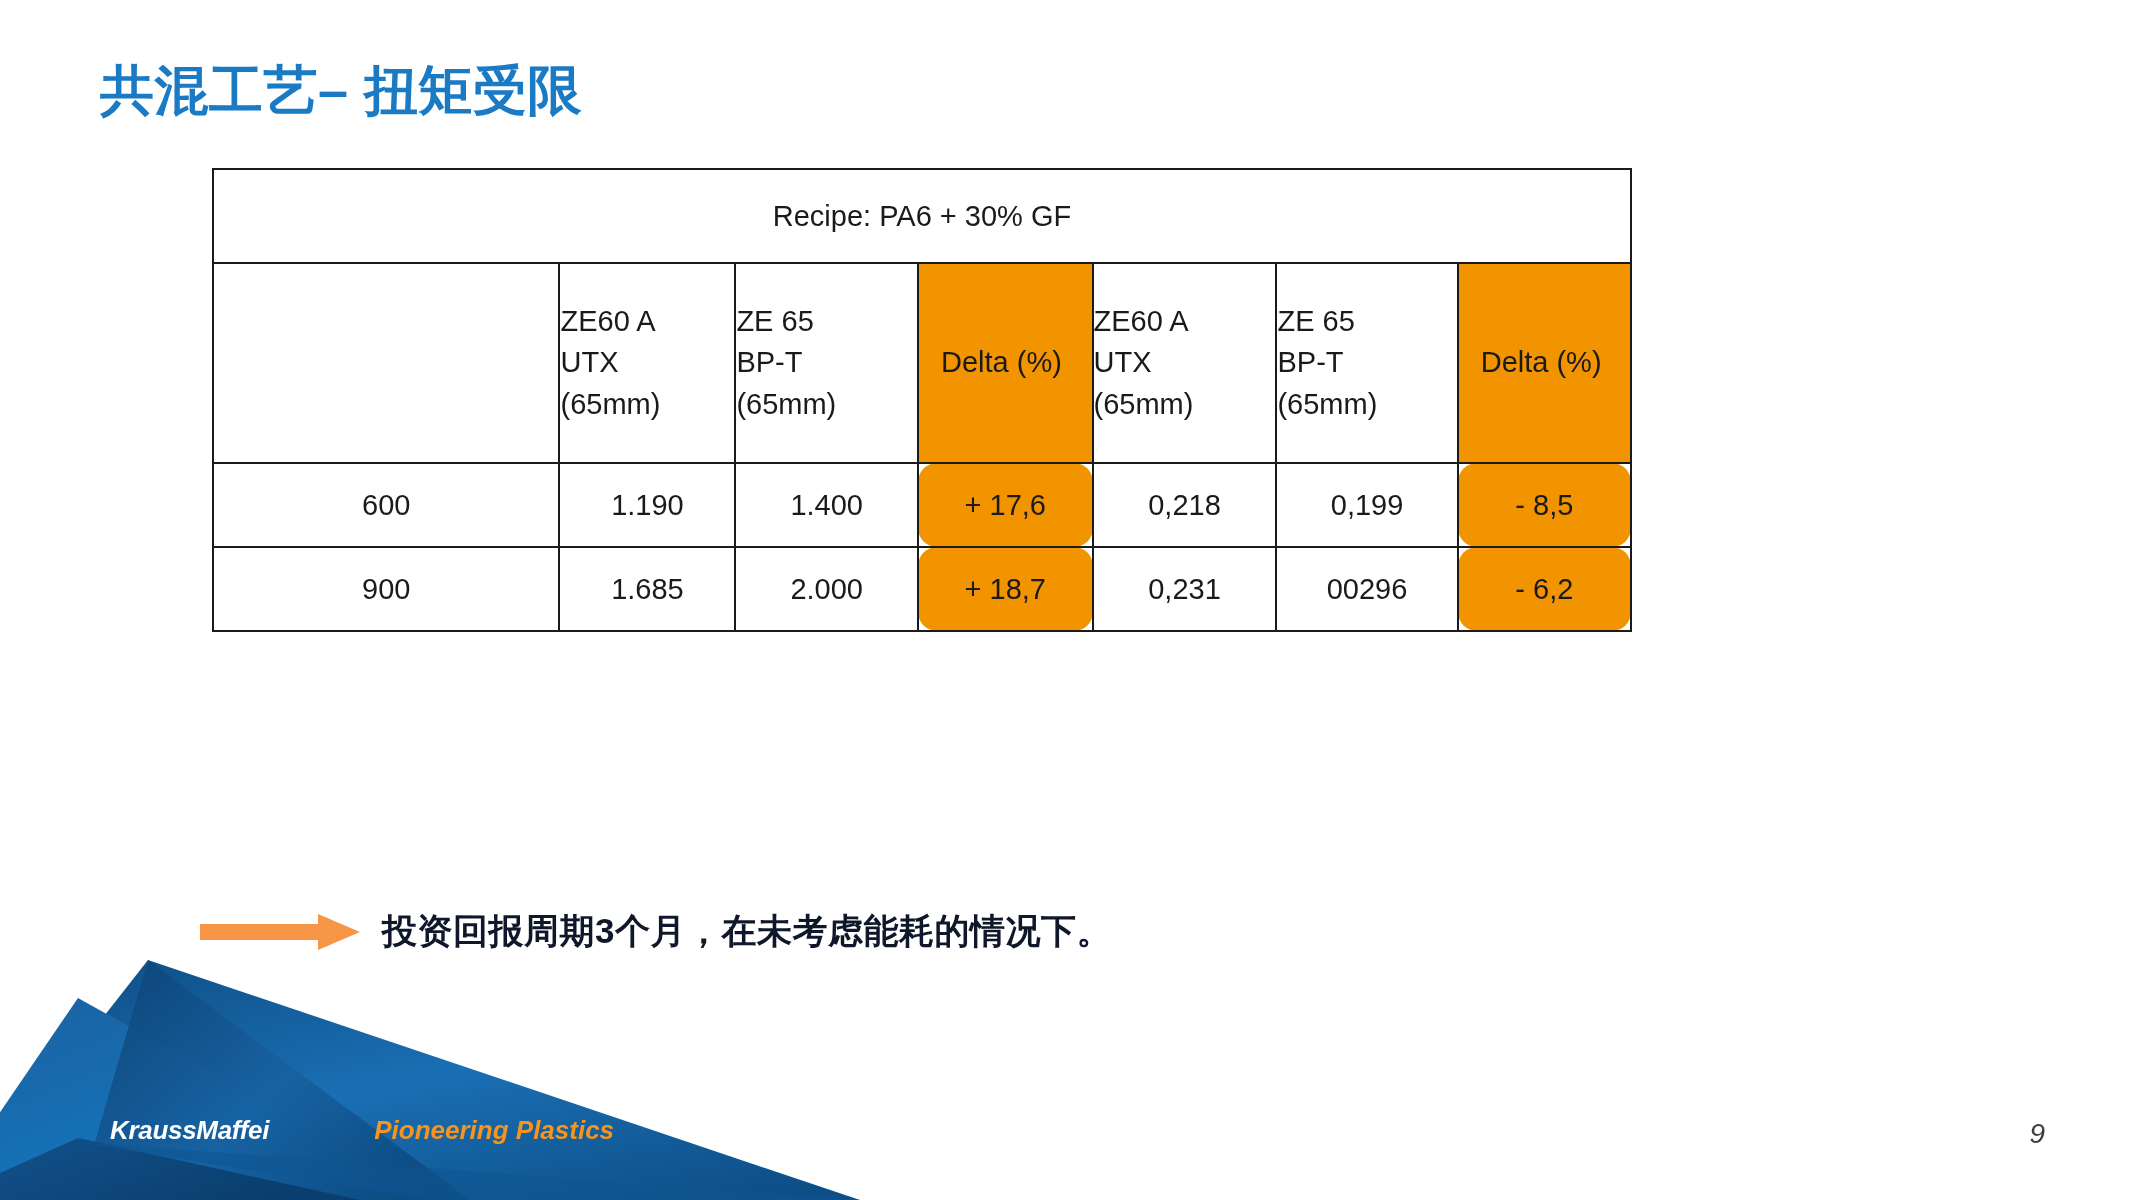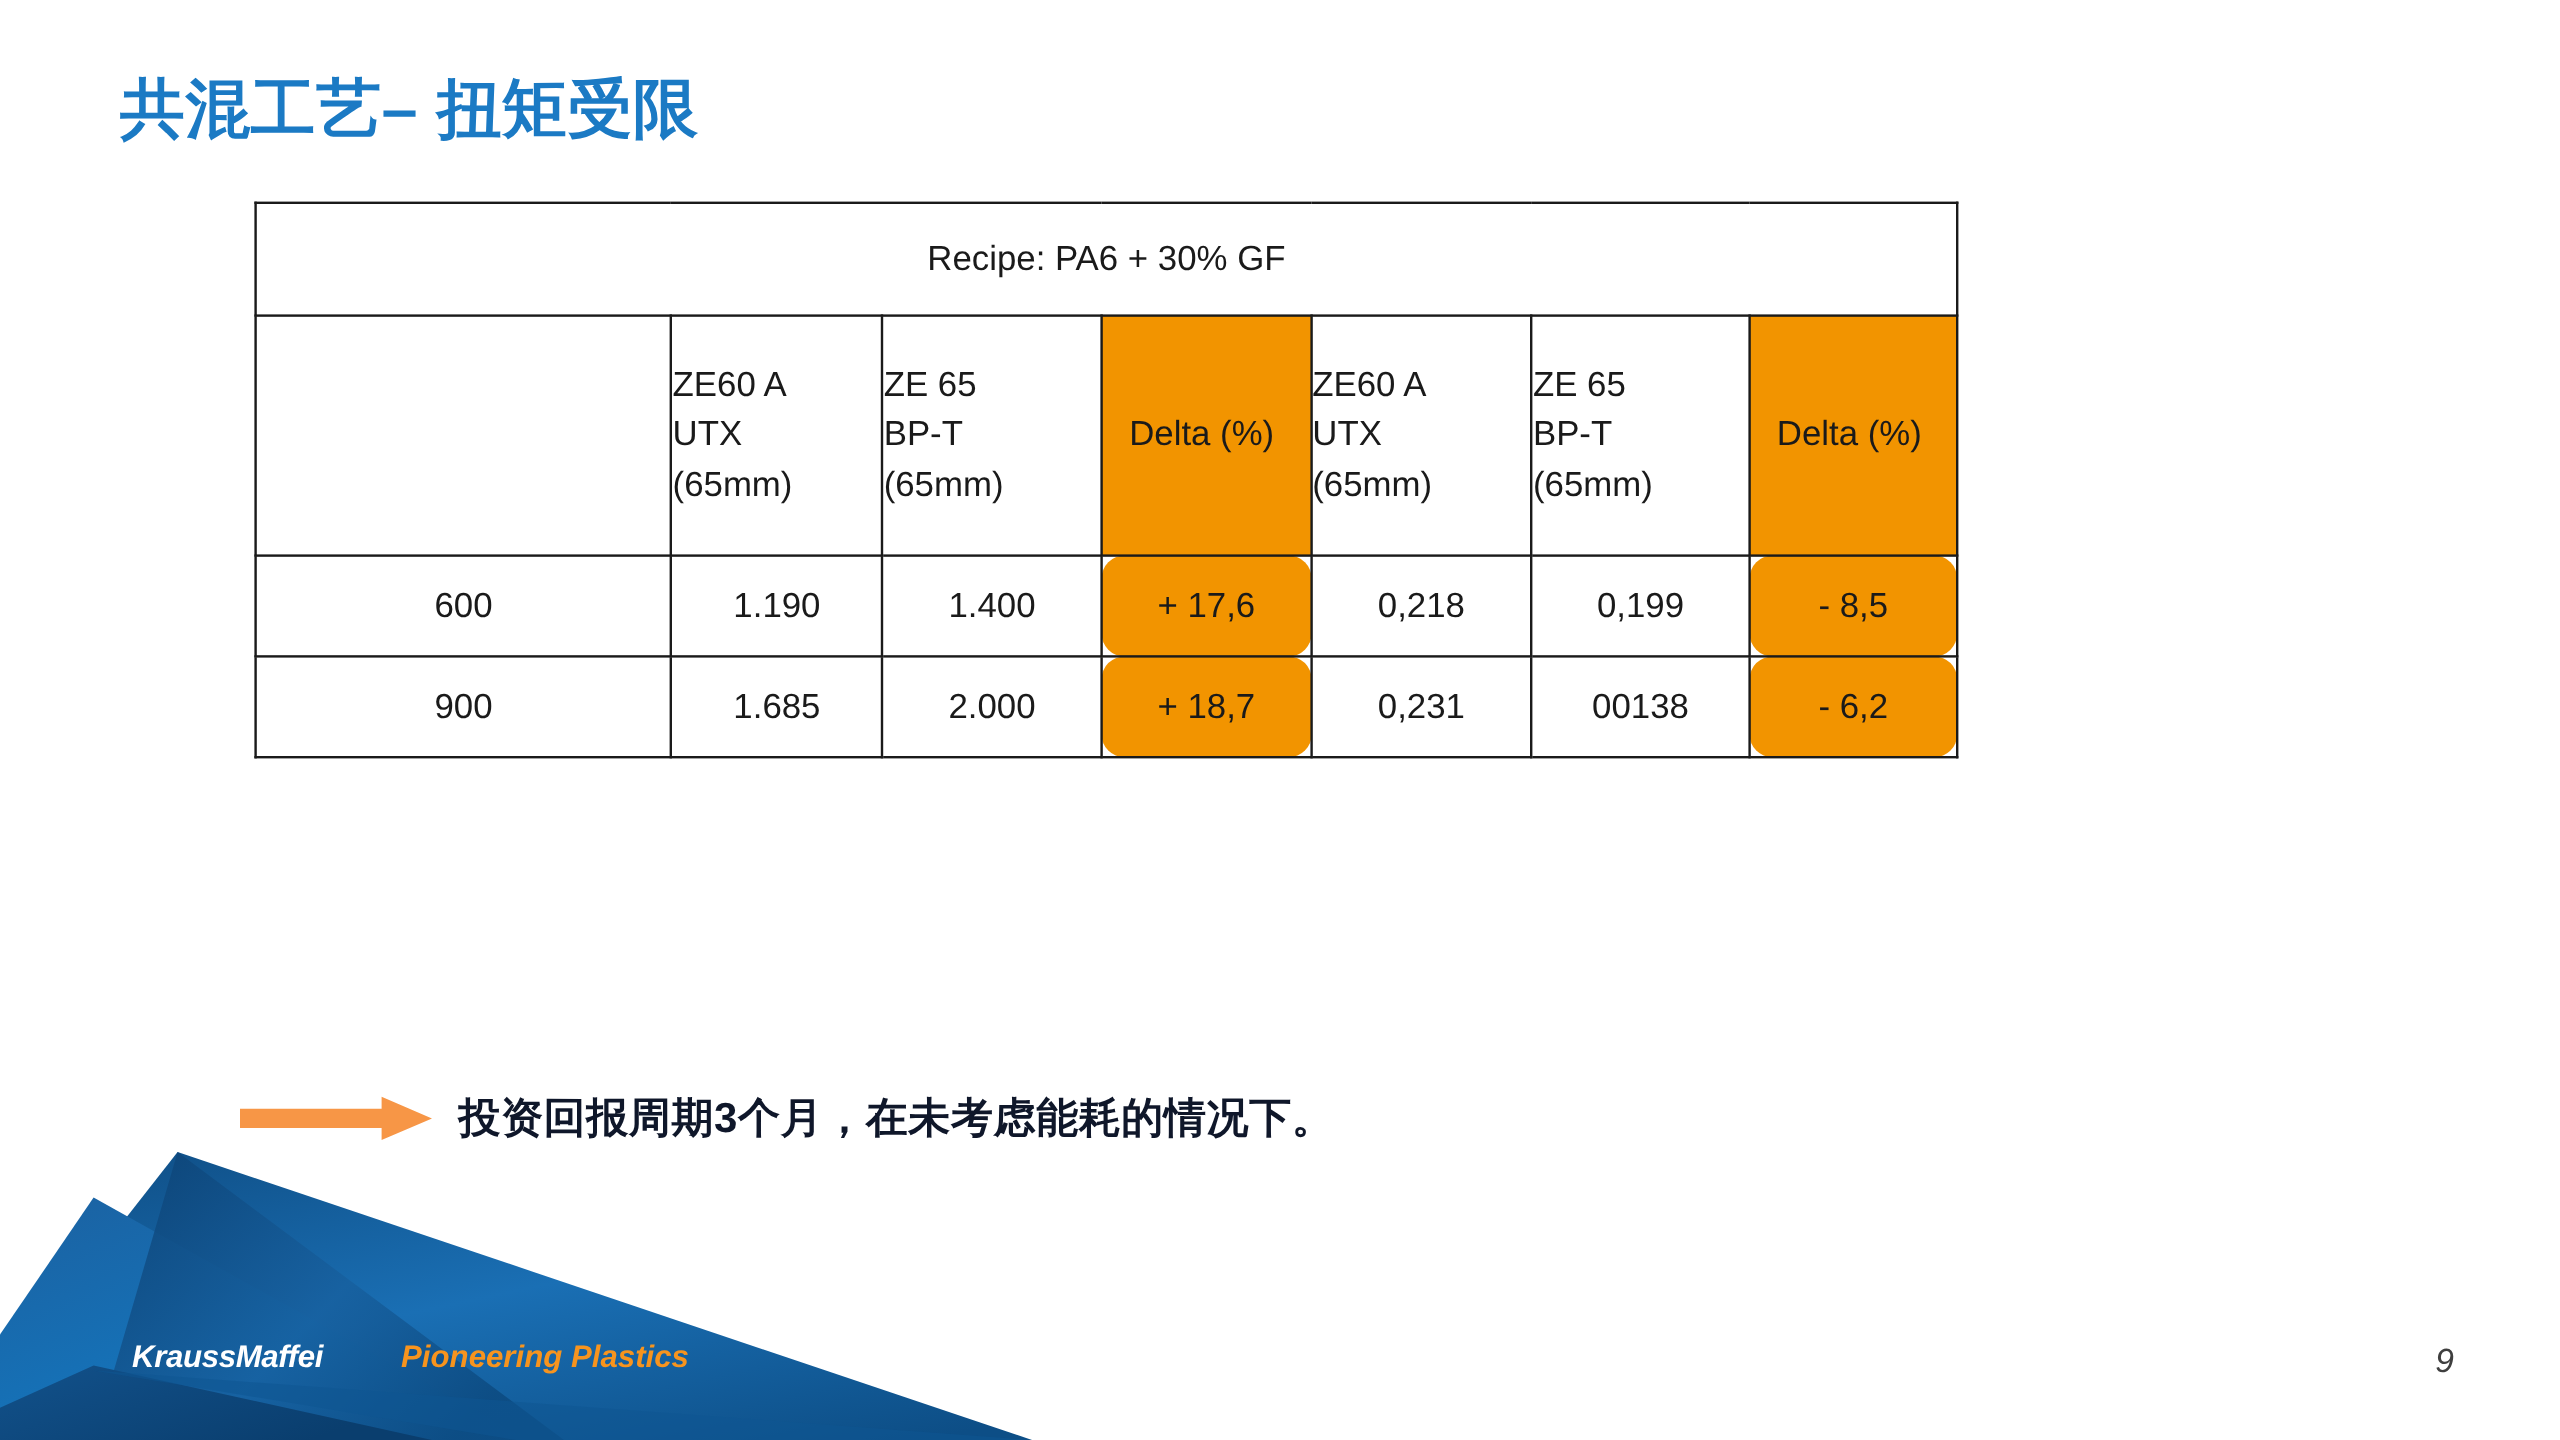--- a/index.html
+++ b/index.html
@@ -117,21 +117,21 @@
     pointer-events: none;
   }
 
   
   #brand {
     position: absolute;
     left: 110px;
     top: 1115px;
     display: flex;
     align-items: baseline;
-    gap: 32px;
+    gap: 72px;
     font-style: italic;
     font-weight: bold;
     font-size: 26px;
   }
   #brand-name { color: #ffffff; letter-spacing: -0.3px; }
   #brand-tagline { color: #F7941E; margin-left: 33px; }
 
   
   #page-number {
     position: absolute;
@@ -206,21 +206,21 @@
         <td class="cell">0,199</td>
         <td class="cell delta">- 8,5</td>
       </tr>
 
       <tr>
         <td class="cell">900</td>
         <td class="cell">1.685</td>
         <td class="cell">2.000</td>
         <td class="cell delta">+ 18,7</td>
         <td class="cell">0,231</td>
-        <td class="cell">00138</td>
+        <td class="cell">00296</td>
         <td class="cell delta">- 6,2</td>
       </tr>
 
     </tbody>
   </table>
 </div>
 
 <div id="callout">
   <svg id="roi-arrow" width="160" height="40" viewBox="0 0 160 40">
     <polygon points="0,12 118,12 118,2 160,20 118,38 118,28 0,28" fill="#F79646"></polygon>

